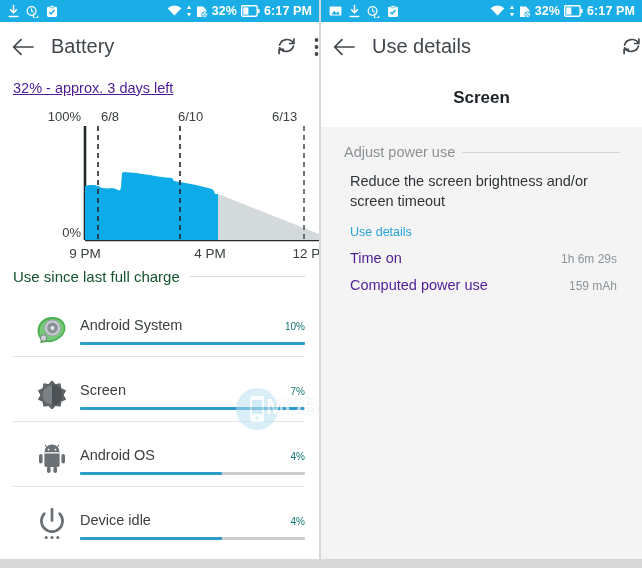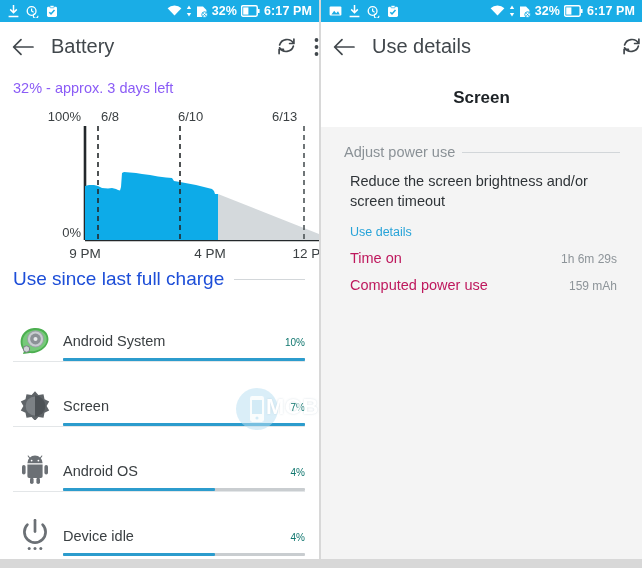--- a/index.html
+++ b/index.html
@@ -24,36 +24,36 @@
   .sb-ico { display:block; }
   .sb-text { font-size: 12.5px; font-weight: bold; letter-spacing:.1px; }
 
   
   .appbar { height: 49px; display:flex; align-items:center; padding: 0 0 0 12px; background:#ffffff; }
   .appbar .title { font-size: 20px; color:#41474c; margin-left: 17px; font-weight: normal; }
   .appbar .spacer { flex:1; }
   .appbar .act { margin-left: 17px; display:flex; align-items:center; justify-content:center; cursor:pointer; }
 
   
-  .summary { font-size: 14.5px; color:#8b5cf6; padding: 9px 0 0 13px; }
+  .summary { font-size: 14.5px; color:#4c1d95; padding: 9px 0 0 13px; text-decoration: underline; }
 
   .chartwrap { position: relative; margin: 6px 0 0 0; height: 160px; padding-left: 32px; }
   .chart-svg { display:block; }
 
   .section-head {
     display:flex; align-items:center; gap:10px;
     padding: 0 14px 0 13px; margin-top: 6px;
   }
-  .section-head .sh-label { font-size: 19px; color:#1d4ed8; white-space:nowrap; }
+  .section-head .sh-label { font-size: 15px; color:#14532d; white-space:nowrap; }
   .section-head .sh-rule { flex:1; height:1px; background:#d3d7da; }
 
   .plist { margin-top: 6px; }
   .prow {
-    display:flex; align-items:flex-end;
-    padding: 11px 14px 0 13px; height: 65px;
+    display:flex; align-items:center;
+    padding: 11px 14px 0 30px; height: 65px;
     position: relative; cursor:pointer;
   }
   .prow + .prow::before {
     content:""; position:absolute; left:13px; right:14px; top:0; height:1px; background:#e3e6e8;
   }
   .prow .picon { width: 44px; height: 42px; display:flex; align-items:center; justify-content:center; flex:none; }
   .prow .pbody { flex:1; padding-left: 6px; padding-top: 3px; }
   .prow .ptop { display:flex; align-items:baseline; }
   .prow .pname { font-size: 14.5px; color:#3b4043; }
   .prow .ppct { margin-left:auto; font-size: 10px; color:#0f766e; }
@@ -62,21 +62,21 @@
 
   
   .ud-title { text-align:center; font-size: 17px; font-weight: bold; color:#1d2226; padding: 17px 0 19px 0; background:#ffffff; }
   .ud-panel { background:#f4f4f4; min-height: 100%; padding-bottom: 20px; }
   .ud-sec { display:flex; align-items:center; gap:7px; padding: 17px 22px 0 23px; }
   .ud-sec .t { font-size:14.5px; color:#8a9196; white-space:nowrap; }
   .ud-sec .r { flex:1; height:1px; background:#d2d6d9; }
   .ud-desc { font-size: 14.5px; color:#2f3438; line-height: 1.38; padding: 11px 28px 0 29px; }
   .ud-link { font-size: 12.5px; color:#27a3d8; padding: 14px 0 0 29px; cursor:pointer; }
   .ud-kv { display:flex; align-items:baseline; padding: 11px 25px 0 29px; }
-  .ud-kv .k { font-size: 14.5px; color:#be185d; }
+  .ud-kv .k { font-size: 14.5px; color:#4c1d95; }
   .ud-kv .v { margin-left:auto; font-size: 12px; color:#8d9499; }
 
   
   .watermark {
     position:absolute; left: 230px; top: 386px; width: 186px; height: 46px;
     pointer-events:none; opacity:.62; z-index: 40;
   }
   .wm-text {
     position:absolute; left: 36px; top: 8px;
     font-size: 22px; font-weight: bold; color:#ffffff; letter-spacing: .5px;

